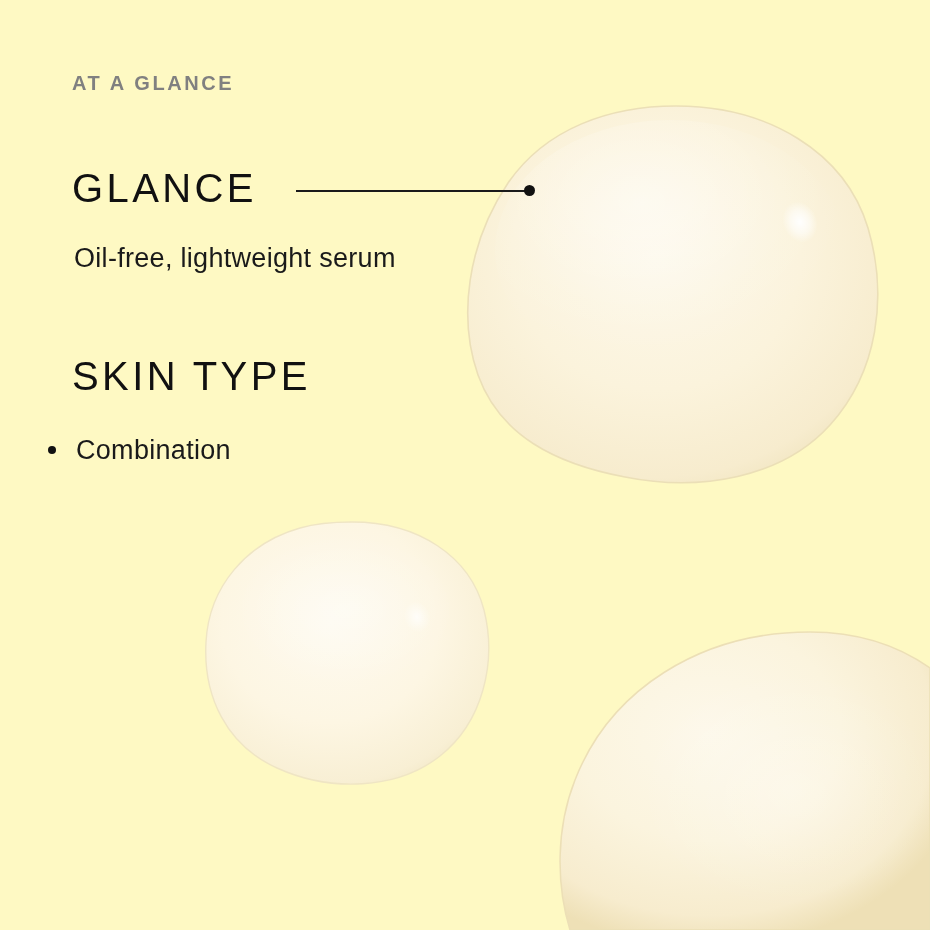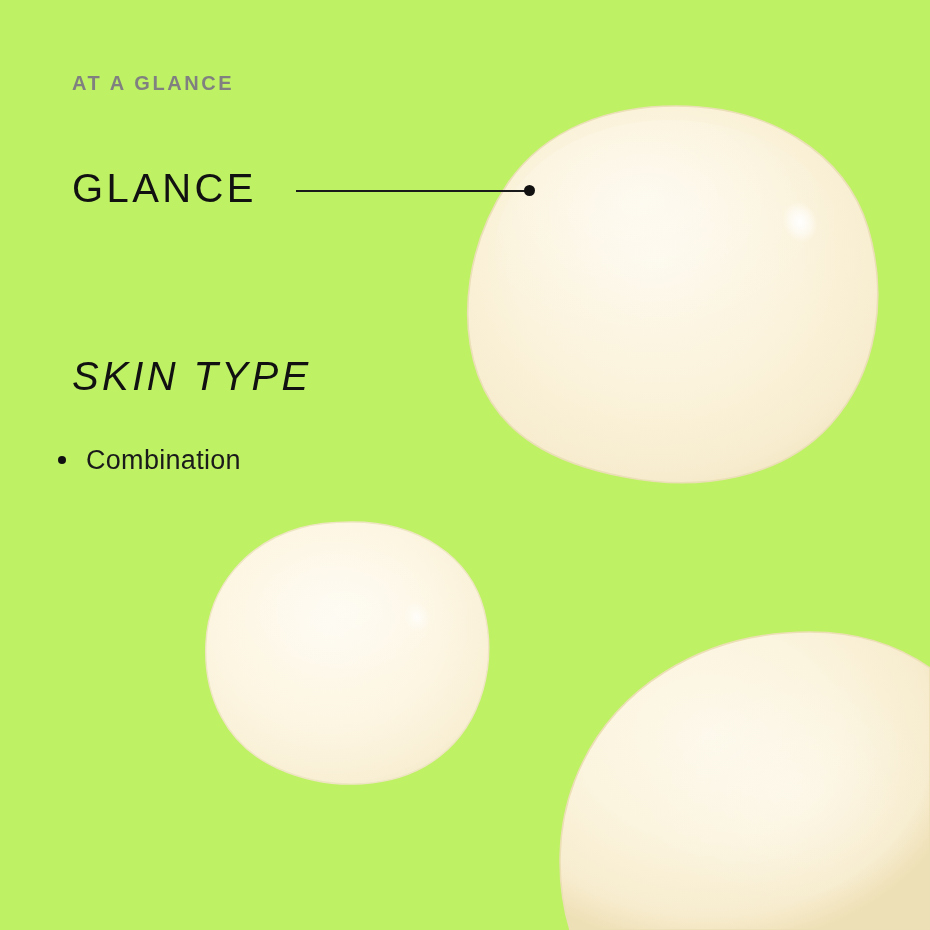--- a/index.html
+++ b/index.html
@@ -4,21 +4,21 @@
 <style>
   html, body {
     margin: 0;
     padding: 0;
     background: #ffffff;
   }
   #canvas {
     position: relative;
     width: 930px;
     height: 930px;
-    background: #bef264;
+    background: #fef9c3;
     overflow: hidden;
     font-family: "Liberation Sans", sans-serif;
   }
 
   
   .droplet-layer {
     position: absolute;
     inset: 0;
     z-index: 1;
   }
@@ -44,39 +44,39 @@
   .section-heading {
     position: absolute;
     font-size: 40px;
     font-weight: 300;
     letter-spacing: 3.4px;
     color: #111111;
     white-space: nowrap;
     line-height: 1;
   }
   .heading-texture { left: 72px; top: 168px; }
-  .heading-skin    { left: 72px; top: 356px; font-style: italic; }
+  .heading-skin    { left: 72px; top: 356px; }
 
   .body-line {
     position: absolute;
     left: 74px;
     top: 242px;
     font-size: 27px;
     font-weight: 300;
     letter-spacing: 0.3px;
     color: #1a1a1a;
     white-space: nowrap;
     line-height: 1.2;
   }
 
   .bullet-list {
     position: absolute;
     left: 44px;
     top: 430px;
-    margin: 14px;
+    margin: 4px;
     padding: 0;
     list-style: none;
   }
   .bullet-item {
     position: relative;
     padding-left: 28px;
     margin-bottom: 42px;
     font-size: 27px;
     font-weight: 300;
     letter-spacing: 0.3px;
@@ -204,20 +204,21 @@
     <div class="callout-line"></div>
     <div class="callout-dot"></div>
   </div>
 
   <div class="text-layer">
 
     <div class="eyebrow">AT A GLANCE</div>
 
     <div class="section-heading heading-texture">GLANCE</div>
 
+    <div class="body-line">Oil-free, lightweight serum</div>
 
     <div class="section-heading heading-skin">SKIN TYPE</div>
 
     <ul class="bullet-list">
       <li class="bullet-item">
         <span class="bullet-dot"></span>
         <span>Combination</span>
       </li>
     </ul>
 

